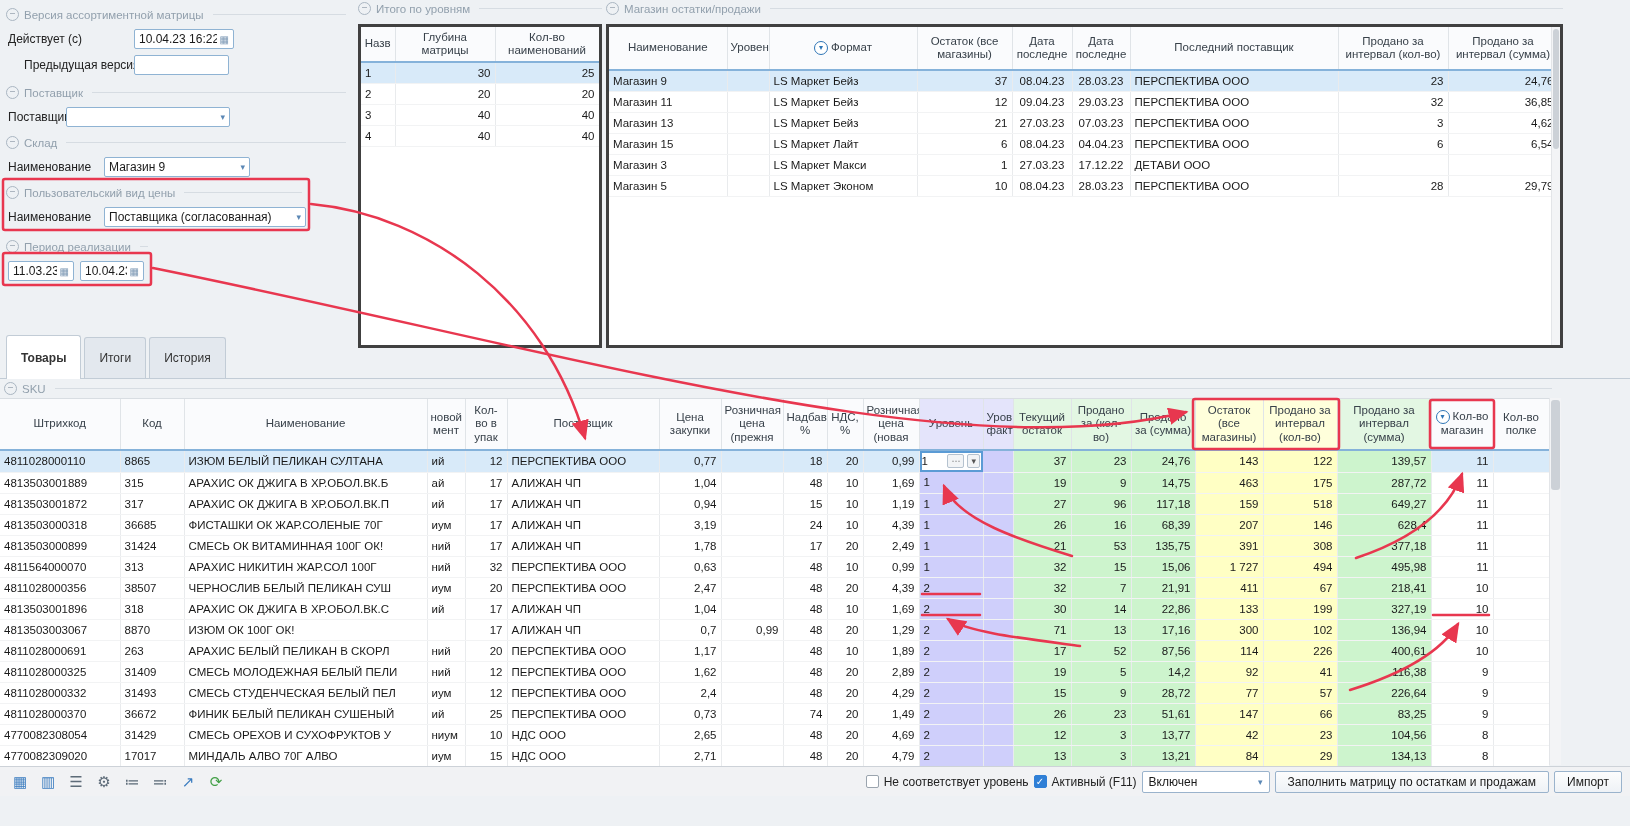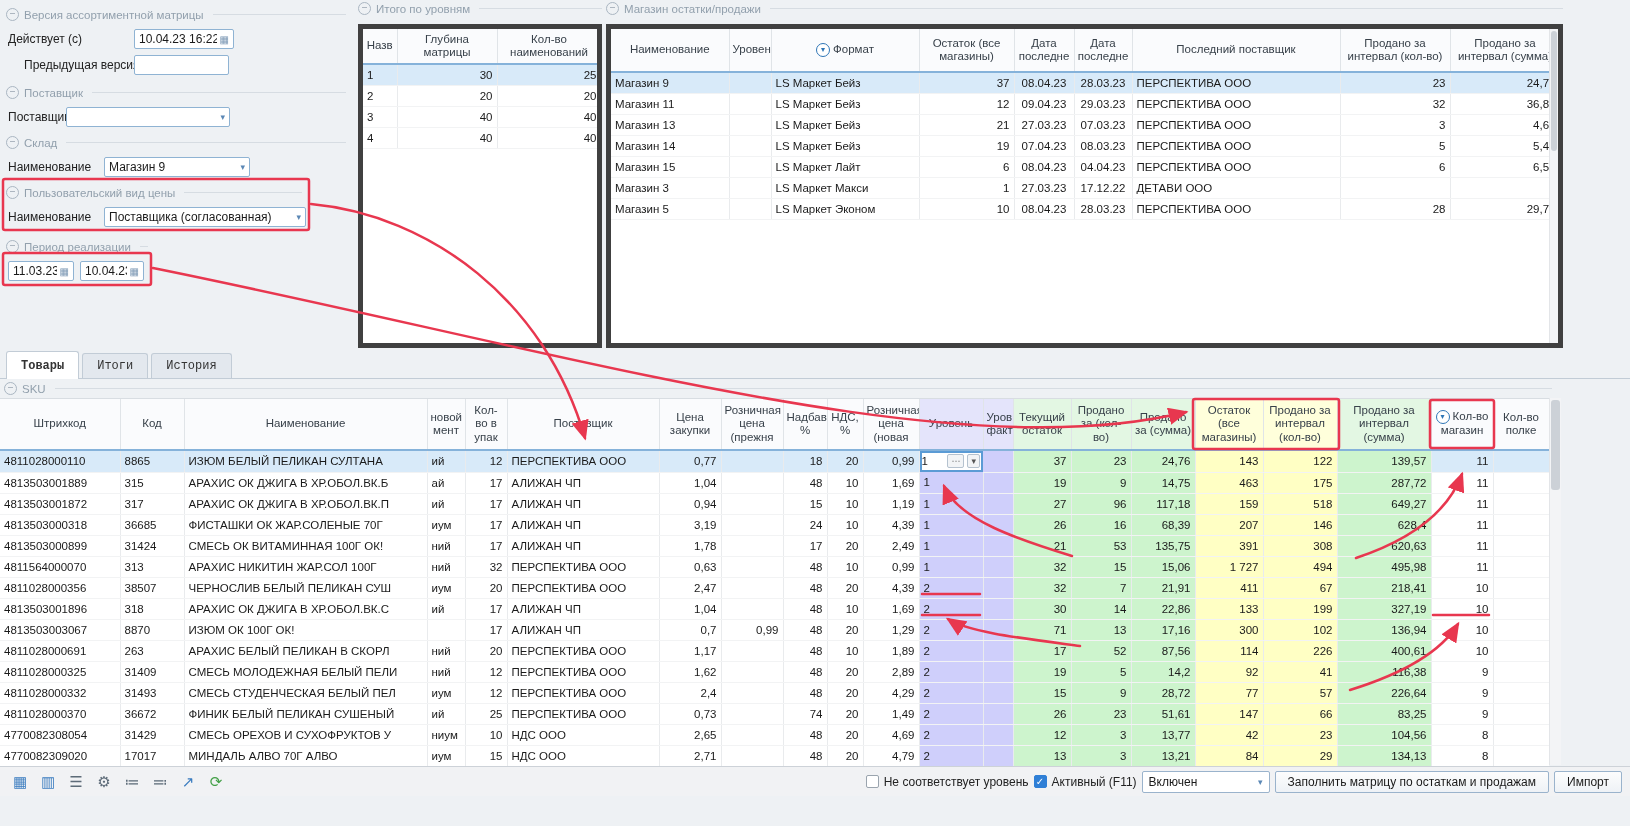--- a/index.html
+++ b/index.html
@@ -16,21 +16,21 @@
   .frow{position:absolute;height:22px;display:flex;align-items:center;}
   .flabel{color:#222;}
   .inp{position:absolute;height:20px;box-sizing:border-box;border:1px solid #8fb3d3;border-radius:2px;background:#fff;display:flex;align-items:center;padding:0 4px;overflow:hidden;white-space:nowrap;}
   .inp .val{flex:1;overflow:hidden;}
   .inp .chev{flex:none;color:#5b87b5;font-size:9px;margin-left:3px;}
   .inp .calicon{flex:none;color:#7d99b5;font-size:10px;margin-left:3px;}
 
   
   .panel-levels{position:absolute;left:358px;top:2px;width:244px;height:346px;}
   .panel-stores{position:absolute;left:606px;top:2px;width:957px;height:346px;}
-  .panelwrap{position:absolute;left:0;right:0;top:22px;bottom:0;background:#fff;border:5px solid #404040;overflow:hidden;}
+  .panelwrap{position:absolute;left:0;right:0;top:22px;bottom:0;background:#fff;border:3px solid #404040;overflow:hidden;}
 
   table{border-collapse:collapse;table-layout:fixed;}
   th{font-weight:normal;font-size:11.5px;color:#38414a;background:#fafbfd;border-right:1px solid #e0e4e8;border-bottom:2px solid #85b2da;padding:1px 3px;text-align:center;vertical-align:middle;line-height:1.15;overflow:hidden;}
   td{height:20px;padding:0 4px;border-right:1px solid #e9ebed;border-bottom:1px solid #f2f3f4;white-space:nowrap;overflow:hidden;font-size:11.5px;background:#fff;}
   tr.sel td{background:#d8eaf9;}
 
   
   #levels-table{width:238px;}
   #levels-table th{height:32px;}
   #levels-table col:nth-child(1){width:34px;}
@@ -48,21 +48,21 @@
   #stores-table col:nth-child(5){width:60px;}
   #stores-table col:nth-child(6){width:58px;}
   #stores-table col:nth-child(7){width:208px;}
   #stores-table col:nth-child(8){width:110px;}
   #stores-table col:nth-child(9){width:110px;}
   #stores-table td:nth-child(4),#stores-table td:nth-child(8),#stores-table td:nth-child(9){text-align:right;}
   #stores-table td:nth-child(5),#stores-table td:nth-child(6){text-align:center;}
 
   
   .tabs{position:absolute;left:0;top:352px;width:100%;height:27px;box-sizing:border-box;border-bottom:1px solid #c2ccd6;display:flex;align-items:flex-end;padding-left:6px;gap:3px;}
-  .tab{height:24px;padding:0 14px;display:flex;align-items:center;background:#e3e8ee;border:1px solid #c2ccd6;border-bottom:none;border-radius:3px 3px 0 0;color:#333;font-family:Liberation Mono, monospace;}
+  .tab{height:24px;padding:8px 14px;display:flex;align-items:center;background:#e3e8ee;border:1px solid #c2ccd6;border-bottom:none;border-radius:3px 3px 0 0;color:#333;}
   .tab.active{background:#fff;height:27px;margin-bottom:-1px;font-weight:bold;}
 
   
   .sku-caption{position:absolute;left:4px;top:382px;width:1548px;}
   .skuwrap{position:absolute;left:0;top:398px;width:1549px;height:367px;background:#fff;border-top:1px solid #d8dde2;overflow:hidden;}
   #sku-table{width:1549px;}
   #sku-table th{height:48px;}
   #sku-table col:nth-child(1){width:120px;}
   #sku-table col:nth-child(2){width:64px;}
   #sku-table col:nth-child(3){width:243px;}
@@ -303,31 +303,20 @@
               <td></td>
               <td>LS Маркет Бейз</td>
               <td>21</td>
               <td>27.03.23</td>
               <td>07.03.23</td>
               <td>ПЕРСПЕКТИВА ООО</td>
               <td>3</td>
               <td>4,62</td>
             </tr>
             <tr>
-              <td>Магазин 14</td>
-              <td></td>
-              <td>LS Маркет Бейз</td>
-              <td>19</td>
-              <td>07.04.23</td>
-              <td>08.03.23</td>
-              <td>ПЕРСПЕКТИВА ООО</td>
-              <td>5</td>
-              <td>5,45</td>
-            </tr>
-            <tr>
               <td>Магазин 15</td>
               <td></td>
               <td>LS Маркет Лайт</td>
               <td>6</td>
               <td>08.04.23</td>
               <td>04.04.23</td>
               <td>ПЕРСПЕКТИВА ООО</td>
               <td>6</td>
               <td>6,54</td>
             </tr>
@@ -530,21 +519,21 @@
             <td>17</td>
             <td>20</td>
             <td>2,49</td>
             <td>1</td>
             <td></td>
             <td>21</td>
             <td>53</td>
             <td>135,75</td>
             <td>391</td>
             <td>308</td>
-            <td>620,63</td>
+            <td>377,18</td>
             <td>11</td>
             <td></td>
           </tr>
           <tr>
             <td>4811564000070</td>
             <td>313</td>
             <td>АРАХИС НИКИТИН ЖАР.СОЛ 100Г</td>
             <td>ний</td>
             <td>32</td>
             <td>ПЕРСПЕКТИВА ООО</td>

